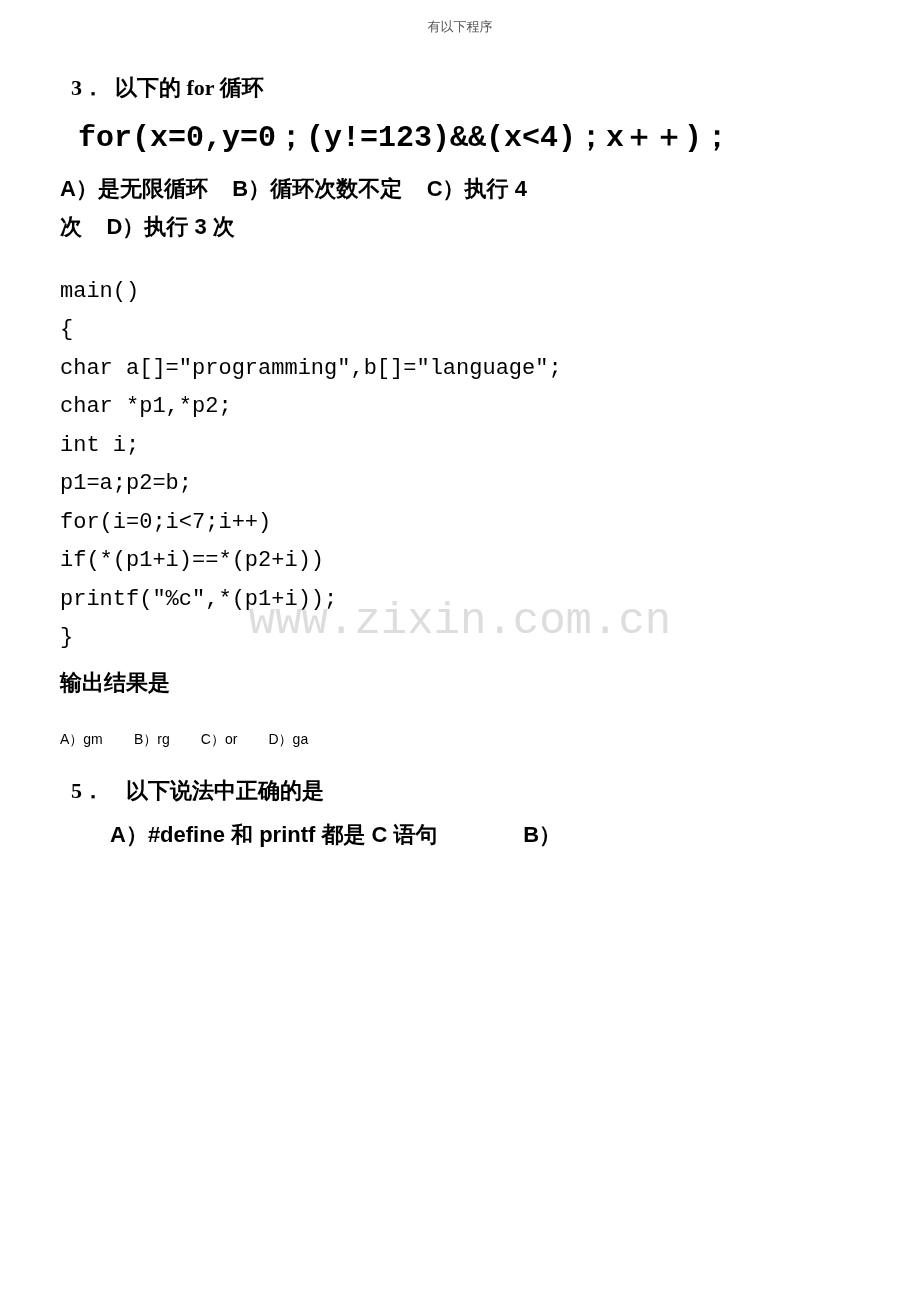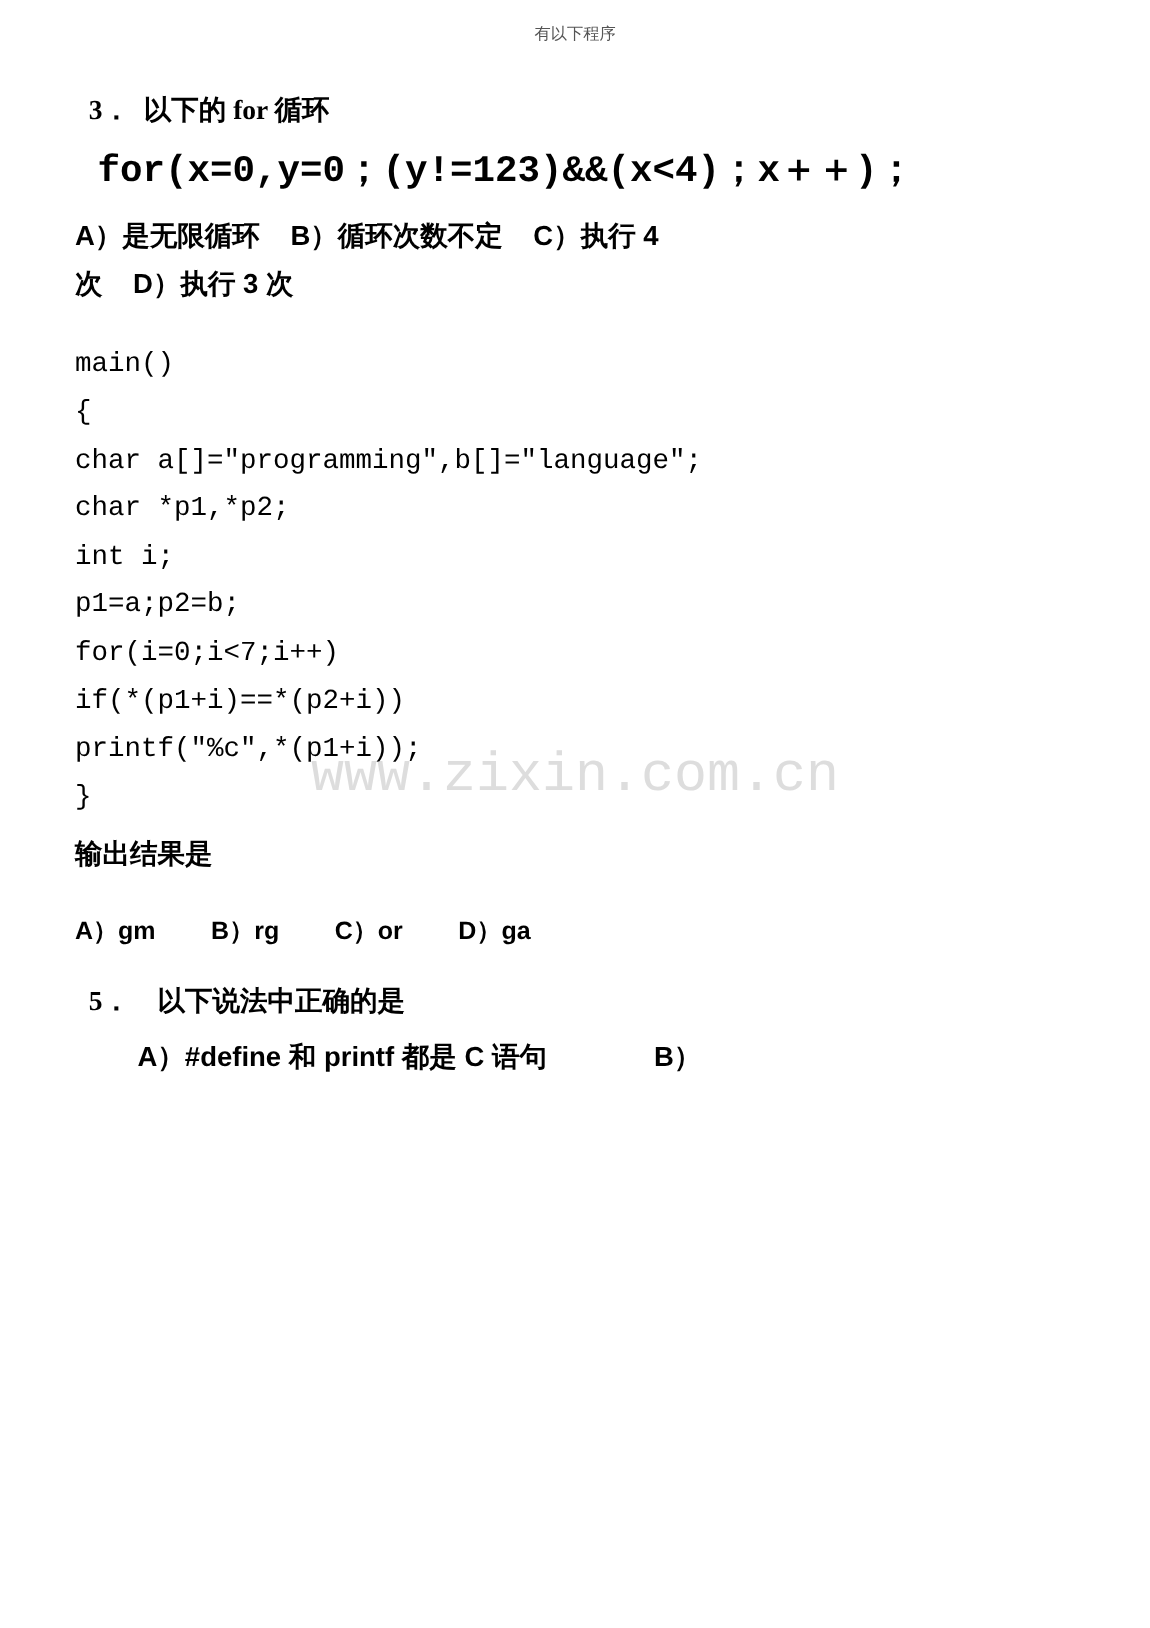--- a/index.html
+++ b/index.html
@@ -77,23 +77,23 @@
       font-size: 44px;
       color: rgba(180, 180, 180, 0.45);
       font-family: Liberation Mono, monospace;
       white-space: nowrap;
       pointer-events: none;
       z-index: 10;
       font-weight: normal;
     }
 
     .options-row {
-      font-size: 20px;
+      font-size: 14px;
       font-family: "SimHei", "黑体", "Microsoft YaHei", sans-serif;
-      font-weight: bold;
+      font-weight: normal;
       line-height: 1.8;
       margin-top: 8px;
     }
 
     .indent2 {
       padding-left: 50px;
     }
   </style>
 </head>
 <body>

